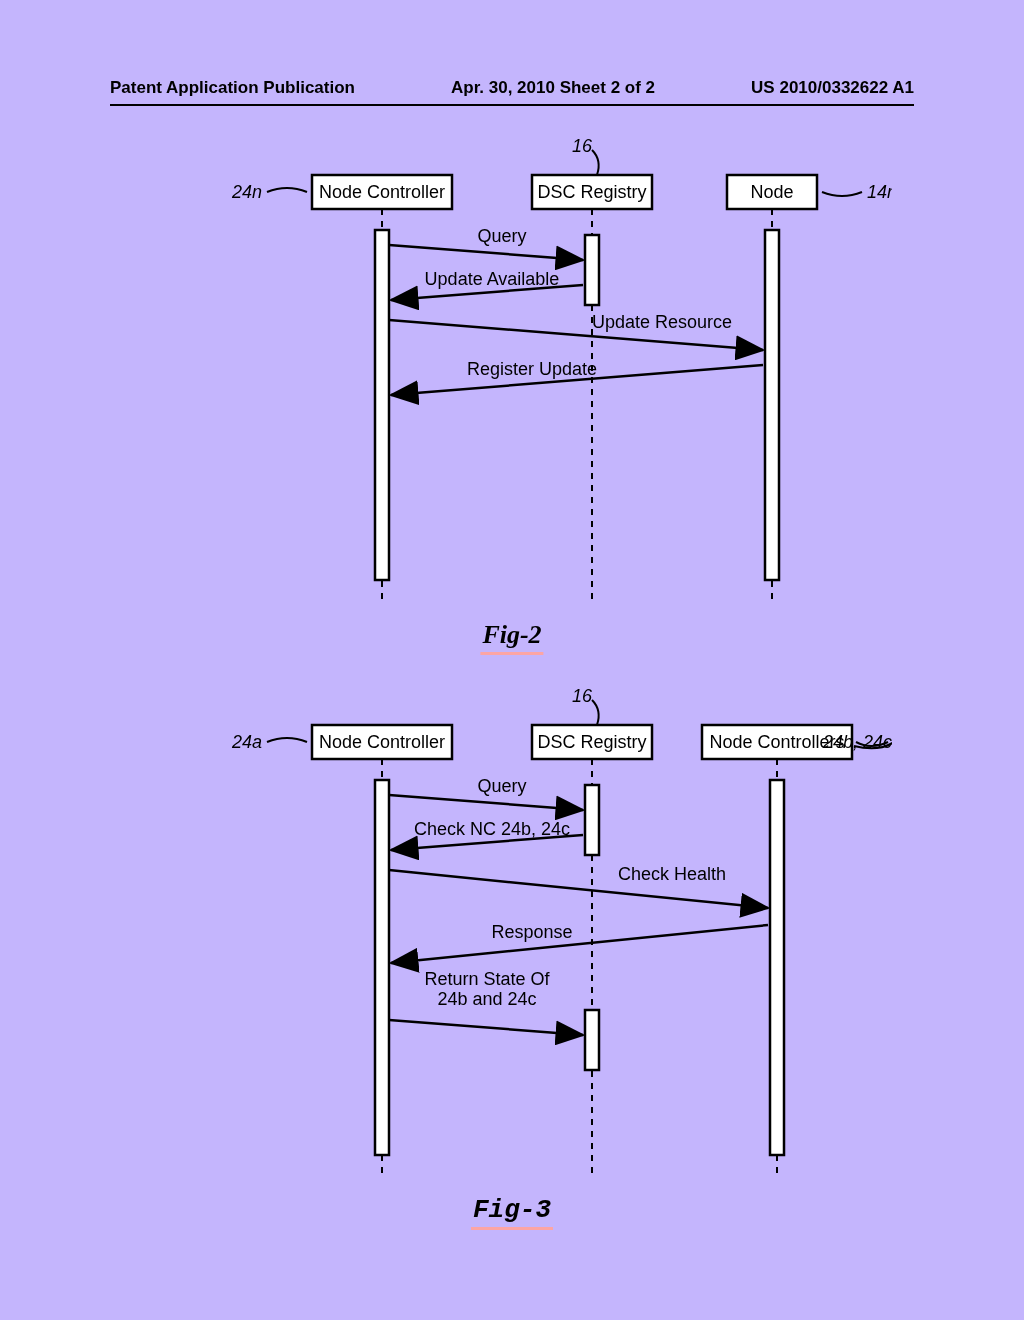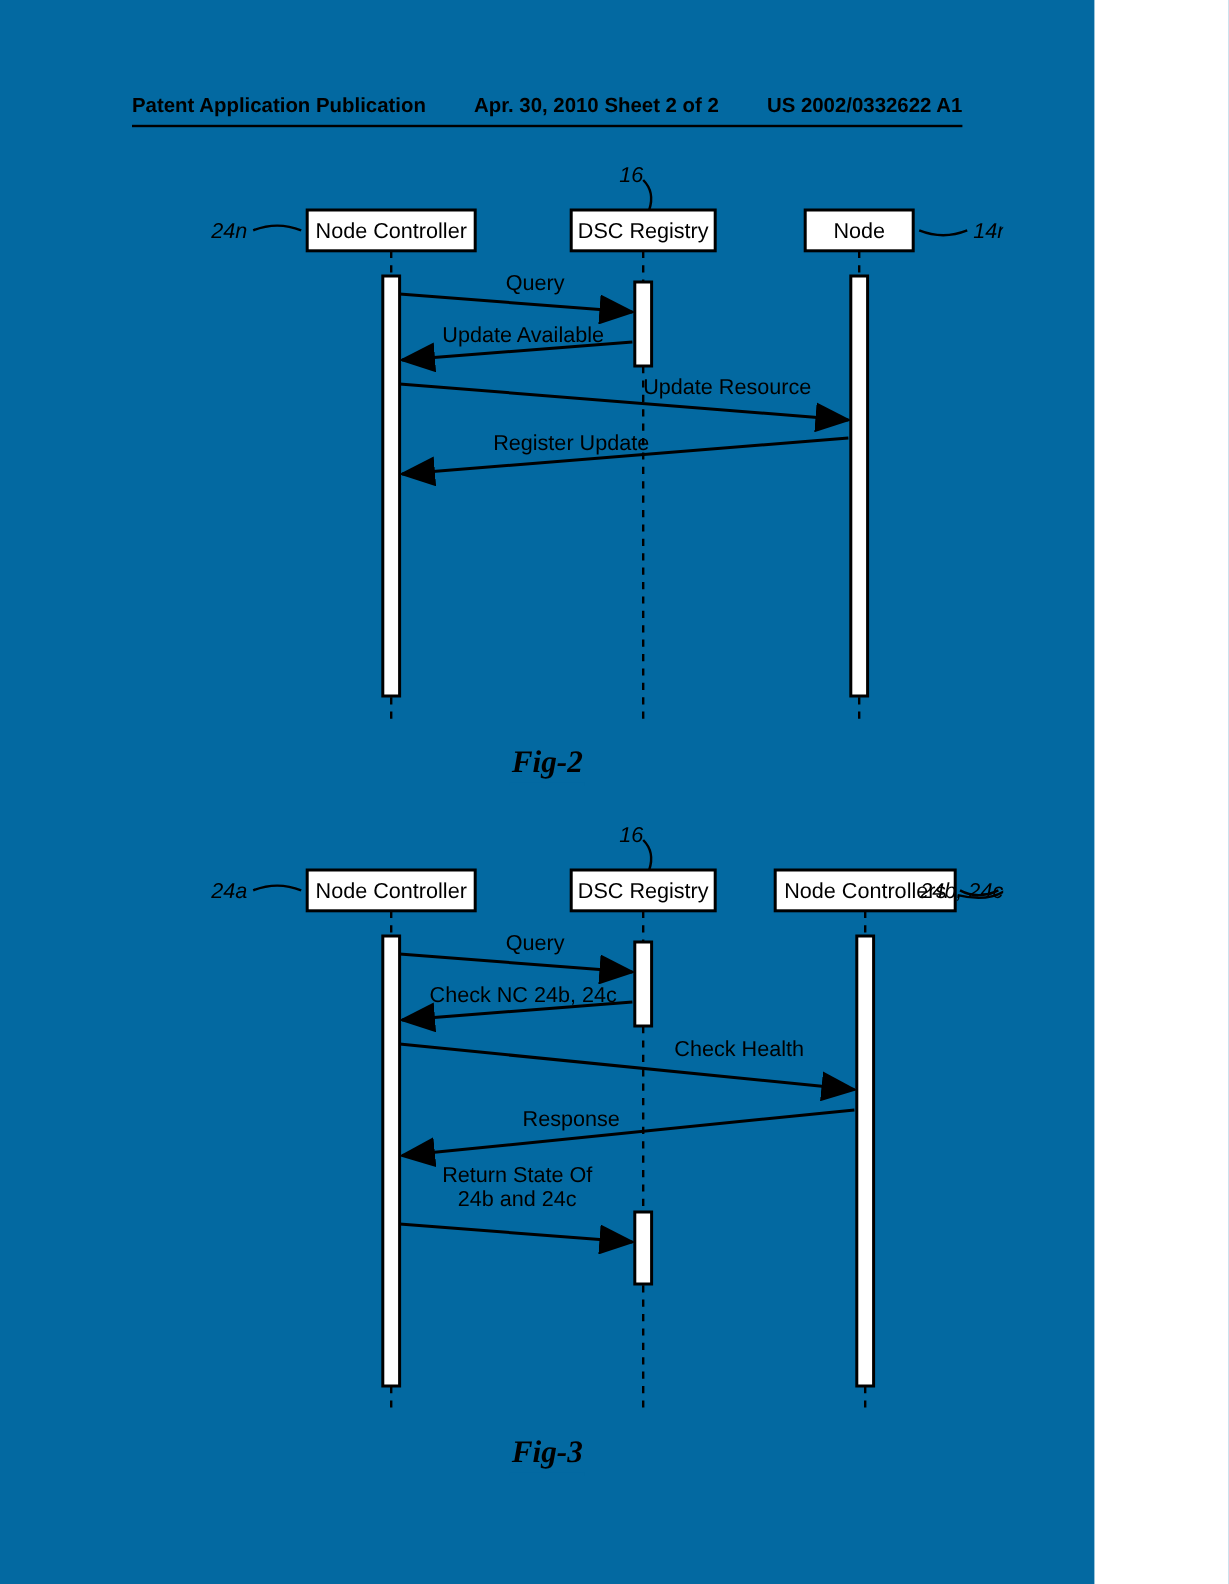--- a/index.html
+++ b/index.html
@@ -3,24 +3,24 @@
 <meta charset="utf-8">
 <style>
   body {
     margin: 0;
     padding: 0;
     background: #fff;
     font-family: Arial, Helvetica, sans-serif;
     width: 1024px;
   }
   .page {
-    width: 912px;
+    width: 1024px;
     height: 1320px;
     position: relative;
-    background: #0369a1;
+    background: #c4b5fd;
   }
   .header {
     position: absolute;
     top: 78px;
     left: 110px;
     right: 110px;
     display: flex;
     justify-content: space-between;
     font-size: 17px;
     font-weight: bold;
@@ -39,39 +39,39 @@
   }
   .diag2 { top: 130px; width: 760px; height: 485px; }
   .diag3 { top: 680px; width: 760px; height: 510px; }
   svg { display:block; }
   .fig-caption {
     font-family: "Times New Roman", Times, serif;
     font-weight: bold;
     font-style: italic;
     font-size: 26px;
     text-align: center;
-    border-bottom: 3px solid #0369a1;
+    border-bottom: 3px solid #fca5a5;
     display: inline-block;
     padding: 0 2px 2px 2px;
     position: absolute;
     left: 50%;
     transform: translateX(-50%);
   }
   .cap2 { top: 620px; }
-  .cap3 { top: 1195px; }
+  .cap3 { top: 1195px; font-family: Liberation Mono, monospace; }
 </style>
 </head>
 <body>
 
 <div class="page">
 
   <div class="header">
     <span>Patent Application Publication</span>
     <span>Apr. 30, 2010  Sheet 2 of 2</span>
-    <span>US 2002/0332622 A1</span>
+    <span>US 2010/0332622 A1</span>
   </div>
   <div class="header-rule"></div>
 
   <div class="diagram-wrap diag2">
     <svg viewBox="0 0 760 485" width="760" height="485">
       <defs>
         <marker id="arrow" markerWidth="12" markerHeight="10" refX="11" refY="5" orient="auto">
           <path d="M0,0 L12,5 L0,10 Z" fill="#000"></path>
         </marker>
       </defs>

